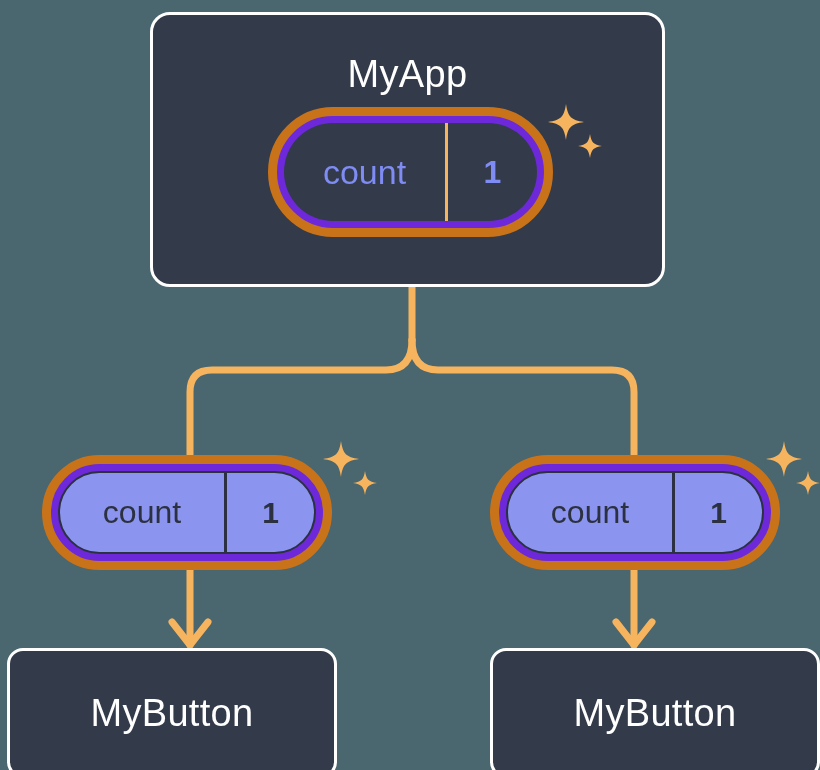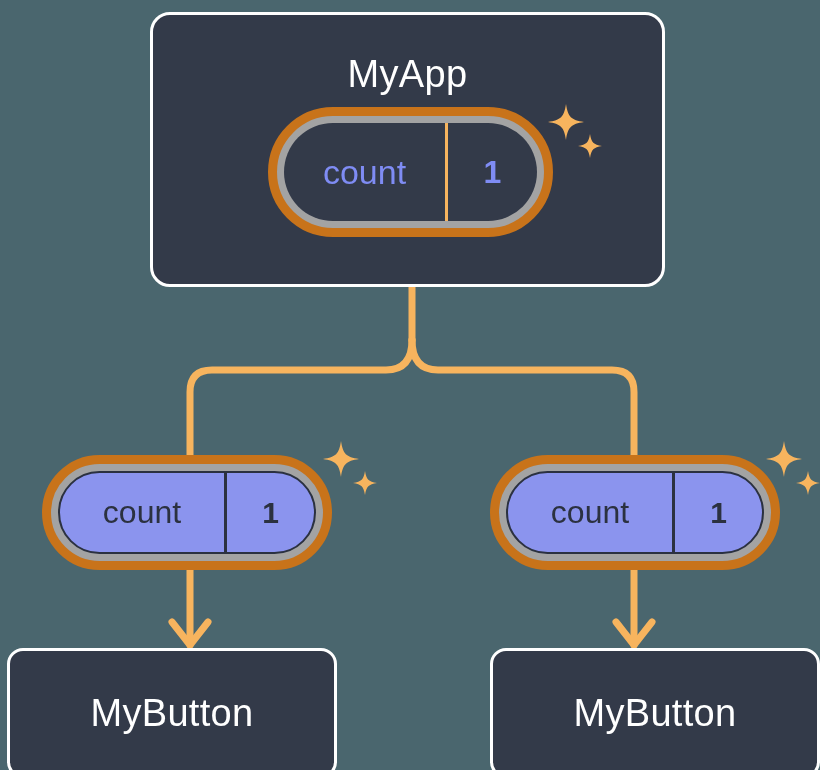--- a/index.html
+++ b/index.html
@@ -71,21 +71,21 @@
   .pill-wrap {
     position: absolute;
   }
   .pill {
     position: relative;
     box-sizing: border-box;
     border-radius: 999px;
     display: flex;
     align-items: stretch;
     
-    background: #a3a3a3;
+    background: #6d28d9;
     border: 9px solid #c8731a;
     padding: 7px;
   }
   .pill-inner {
     display: flex;
     align-items: stretch;
     border-radius: 999px;
     overflow: hidden;
     width: 100%;
   }

